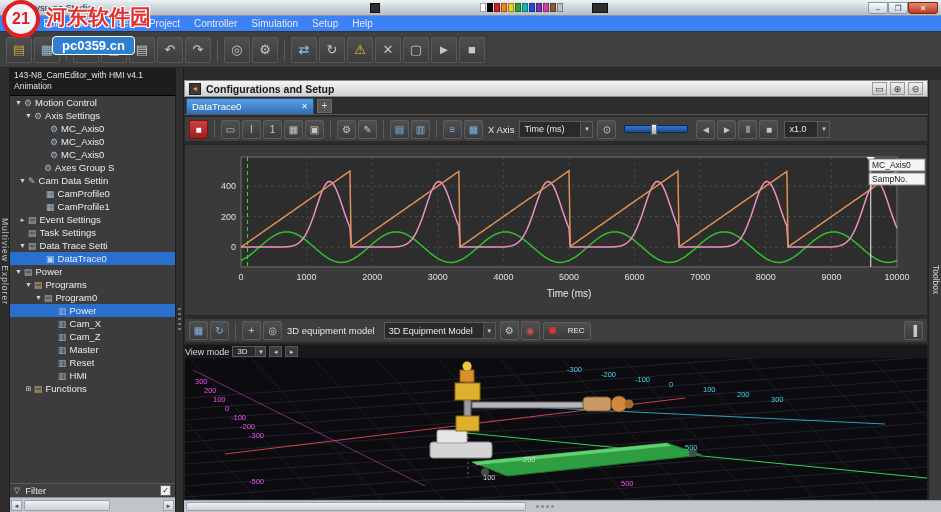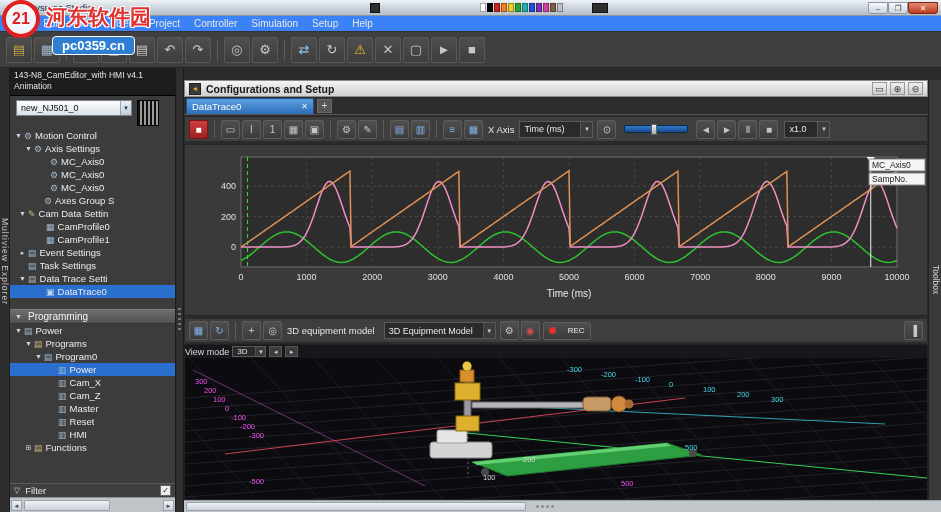--- a/index.html
+++ b/index.html
@@ -230,27 +230,20 @@
       <span>■</span>
     </div>
   </div>
 
 <div id="left-rail">
   <span>Multiview Explorer</span>
 </div>
 
 <div id="sidebar">
   <div id="proj-header">143-N8_CamEditor_with HMI v4.1 Animation</div>
-  <div id="device-row">
-    <div id="device-select">
-      <span>new_NJ501_0</span>
-      <span class="dd-arrow">▼</span>
-    </div>
-    <div id="compare-btn"></div>
-  </div>
   <div id="config-tree">
       <div class="tree-row" style="padding-left: 4px;">
         <span class="tr-exp">▼</span>
         <span class="tr-ico">⚙</span>
         <span class="tr-label">Motion Control</span>
       </div>
       <div class="tree-row" style="padding-left: 14px;">
         <span class="tr-exp">▼</span>
         <span class="tr-ico">⚙</span>
         <span class="tr-label">Axis Settings</span>
@@ -304,24 +297,20 @@
         <span class="tr-exp">▼</span>
         <span class="tr-ico">▤</span>
         <span class="tr-label">Data Trace Setti</span>
       </div>
       <div class="tree-row selected" style="padding-left: 26px;">
         <span class="tr-exp"></span>
         <span class="tr-ico" style="color: rgb(188, 214, 238);">▣</span>
         <span class="tr-label">DataTrace0</span>
       </div>
     </div>
-  <div id="prog-header">
-    <span class="tr-exp">▼</span>
-    <span>Programming</span>
-  </div>
   <div id="prog-tree">
       <div class="tree-row" style="padding-left: 4px;">
         <span class="tr-exp">▼</span>
         <span class="tr-ico">▤</span>
         <span class="tr-label">Power</span>
       </div>
       <div class="tree-row" style="padding-left: 14px;">
         <span class="tr-exp">▼</span>
         <span class="tr-ico" style="color: rgb(201, 178, 127);">▤</span>
         <span class="tr-label">Programs</span>

